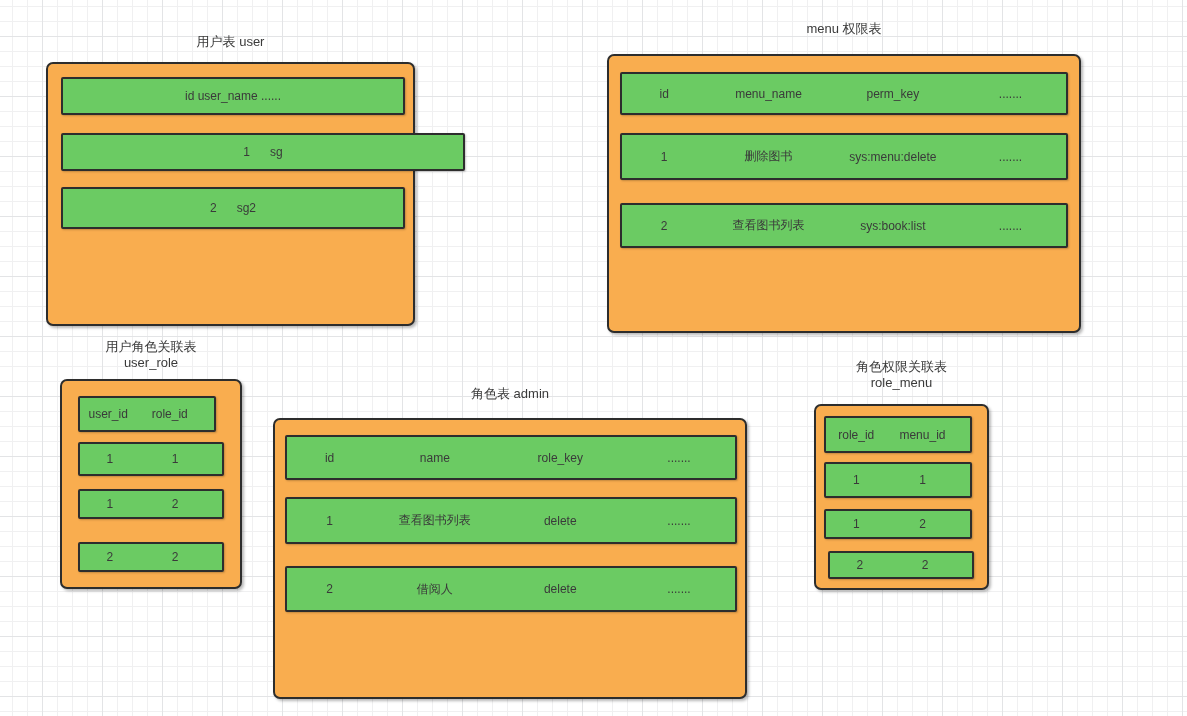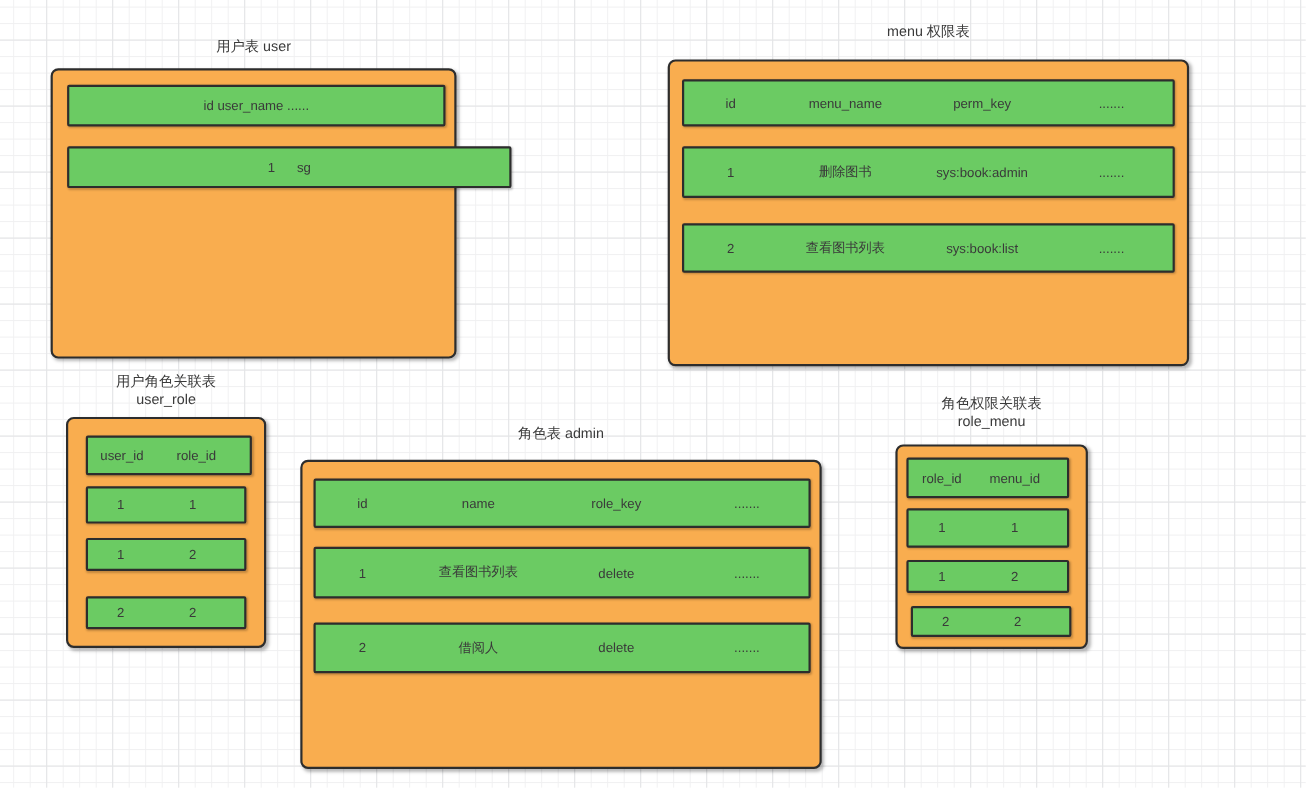--- a/index.html
+++ b/index.html
@@ -53,52 +53,55 @@
 <div class="tbl-title" style="left:46px;top:34px;width:369px">
   <div>用户表  user</div>
 </div>
 <div class="tbl" style="left:46px;top:62px;width:369px;height:264px">
   <div class="row cols1" style="left:13px;top:13px;width:344px;height:38px">
     <span>id user_name ......</span>
   </div>
   <div class="row cols1" style="left:13px;top:69px;width:404px;height:38px">
     <span>1      sg</span>
   </div>
+  <div class="row cols1" style="left:13px;top:123px;width:344px;height:42px">
+    <span>2      sg2</span>
+  </div>
 </div>
 
 <div class="tbl-title" style="left:607px;top:21px;width:474px">
   <div>menu 权限表</div>
 </div>
 <div class="tbl" style="left:607px;top:54px;width:474px;height:279px">
   <div class="row cols4" style="left:11px;top:16px;width:448px;height:43px">
     <span>id</span>
     <span>menu_name</span>
     <span>perm_key</span>
     <span>.......</span>
   </div>
   <div class="row cols4" style="left:11px;top:77px;width:448px;height:47px">
     <span>1</span>
     <span>删除图书</span>
-    <span>sys:book:admin</span>
+    <span>sys:menu:delete</span>
     <span>.......</span>
   </div>
   <div class="row cols4" style="left:11px;top:147px;width:448px;height:45px">
     <span>2</span>
     <span>查看图书列表</span>
     <span>sys:book:list</span>
     <span>.......</span>
   </div>
 </div>
 
 <div class="tbl-title" style="left:60px;top:339px;width:182px">
   <div>用户角色关联表</div>
   <div>user_role</div>
 </div>
 <div class="tbl" style="left:60px;top:379px;width:182px;height:210px">
-  <div class="row cols2" style="left:16px;top:15px;width:151px;height:36px">
+  <div class="row cols2" style="left:16px;top:15px;width:138px;height:36px">
     <span>user_id</span>
     <span>role_id</span>
   </div>
   <div class="row cols2" style="left:16px;top:61px;width:146px;height:34px">
     <span>1</span>
     <span>1</span>
   </div>
   <div class="row cols2" style="left:16px;top:108px;width:146px;height:30px">
     <span>1</span>
     <span>2</span>

